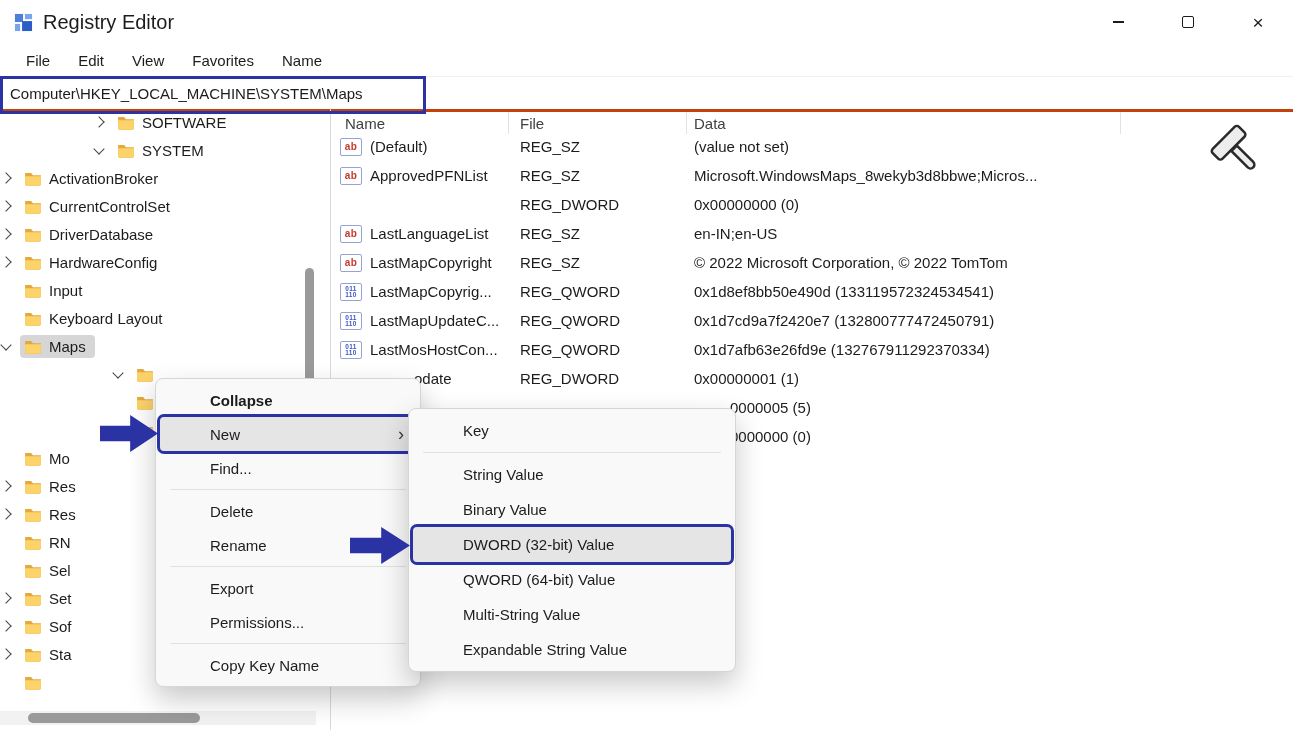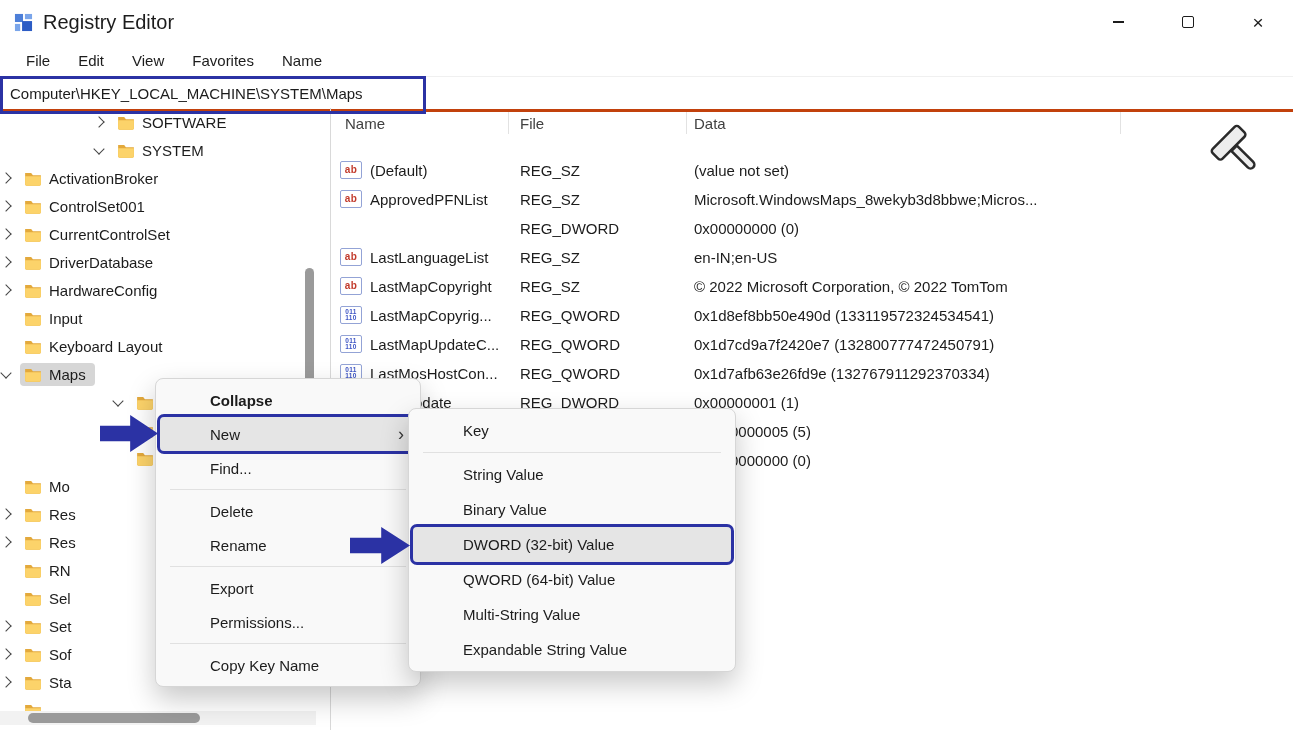--- a/index.html
+++ b/index.html
@@ -38,21 +38,21 @@
   .tree-hscroll{position:absolute;left:0;bottom:5px;width:316px;height:14px;background:#f2f2f2}
   .tree-hscroll .thumb{position:absolute;top:2px;left:28px;width:172px;height:10px;background:#9a9a9a;border-radius:5px}
   
   .list-panel{flex:1;position:relative;overflow:hidden}
   .lheader{height:30px;position:relative;color:#404040}
   .hcell{position:absolute;top:0;height:30px;display:flex;align-items:center}
   .h-name{left:15px}.h-type{left:190px}.h-data{left:364px}
   .hsep{position:absolute;top:4px;height:22px;width:1px;background:#e2e2e2}
   .hsep1{left:178px}.hsep2{left:356px}.hsep3{left:790px}
   .lrow{height:29px;position:relative}
-  .cell{position:absolute;top:12px;height:29px;display:flex;align-items:flex-end;white-space:nowrap;overflow:hidden}
+  .cell{position:absolute;top:0;height:29px;display:flex;align-items:flex-start;white-space:nowrap;overflow:hidden}
   .c-name{left:10px;width:168px}
   .c-type{left:190px;width:160px}
   .c-data{left:364px;width:580px}
   .reg-icon{width:20px;height:16px;margin-right:8px;border:1px solid #93a3d6;border-radius:2px;background:#fff;display:inline-flex;flex-direction:column;align-items:center;justify-content:center;flex:none}
   .reg-icon.str{color:#c23a2b;font-weight:700;font-size:10px;line-height:1;letter-spacing:.3px}
   .reg-icon.dw{color:#3d54c5;font-weight:700;font-size:6.5px}
   .reg-icon.dw i{font-style:normal;line-height:6px;letter-spacing:.4px;display:block}
   .reg-icon.ph{visibility:hidden}
   .lrow.clip-menu .vname{margin-left:44px}
   .lrow.clip-submenu .c-data{padding-left:36px}
@@ -153,32 +153,20 @@
           </div>
           <div class="trow lvl2">
             <span class="chev-box">
               <span class="chev right"></span>
             </span>
             <span class="row-body">
               <svg class="folder" viewBox="0 0 16 13">
                 <path d="M1 1.5h5.4l1.5 2H15v8.2c0 .7-.6 1.3-1.3 1.3H2.3c-.7 0-1.3-.6-1.3-1.3z" fill="#e3a93c"></path>
                 <path d="M1 4.6h14v7.1c0 .7-.6 1.3-1.3 1.3H2.3c-.7 0-1.3-.6-1.3-1.3z" fill="#fcd36a"></path>
               </svg>
-              <span>ControlSet001</span>
-            </span>
-          </div>
-          <div class="trow lvl2">
-            <span class="chev-box">
-              <span class="chev right"></span>
-            </span>
-            <span class="row-body">
-              <svg class="folder" viewBox="0 0 16 13">
-                <path d="M1 1.5h5.4l1.5 2H15v8.2c0 .7-.6 1.3-1.3 1.3H2.3c-.7 0-1.3-.6-1.3-1.3z" fill="#e3a93c"></path>
-                <path d="M1 4.6h14v7.1c0 .7-.6 1.3-1.3 1.3H2.3c-.7 0-1.3-.6-1.3-1.3z" fill="#fcd36a"></path>
-              </svg>
               <span>CurrentControlSet</span>
             </span>
           </div>
           <div class="trow lvl2">
             <span class="chev-box">
               <span class="chev right"></span>
             </span>
             <span class="row-body">
               <svg class="folder" viewBox="0 0 16 13">
                 <path d="M1 1.5h5.4l1.5 2H15v8.2c0 .7-.6 1.3-1.3 1.3H2.3c-.7 0-1.3-.6-1.3-1.3z" fill="#e3a93c"></path>

